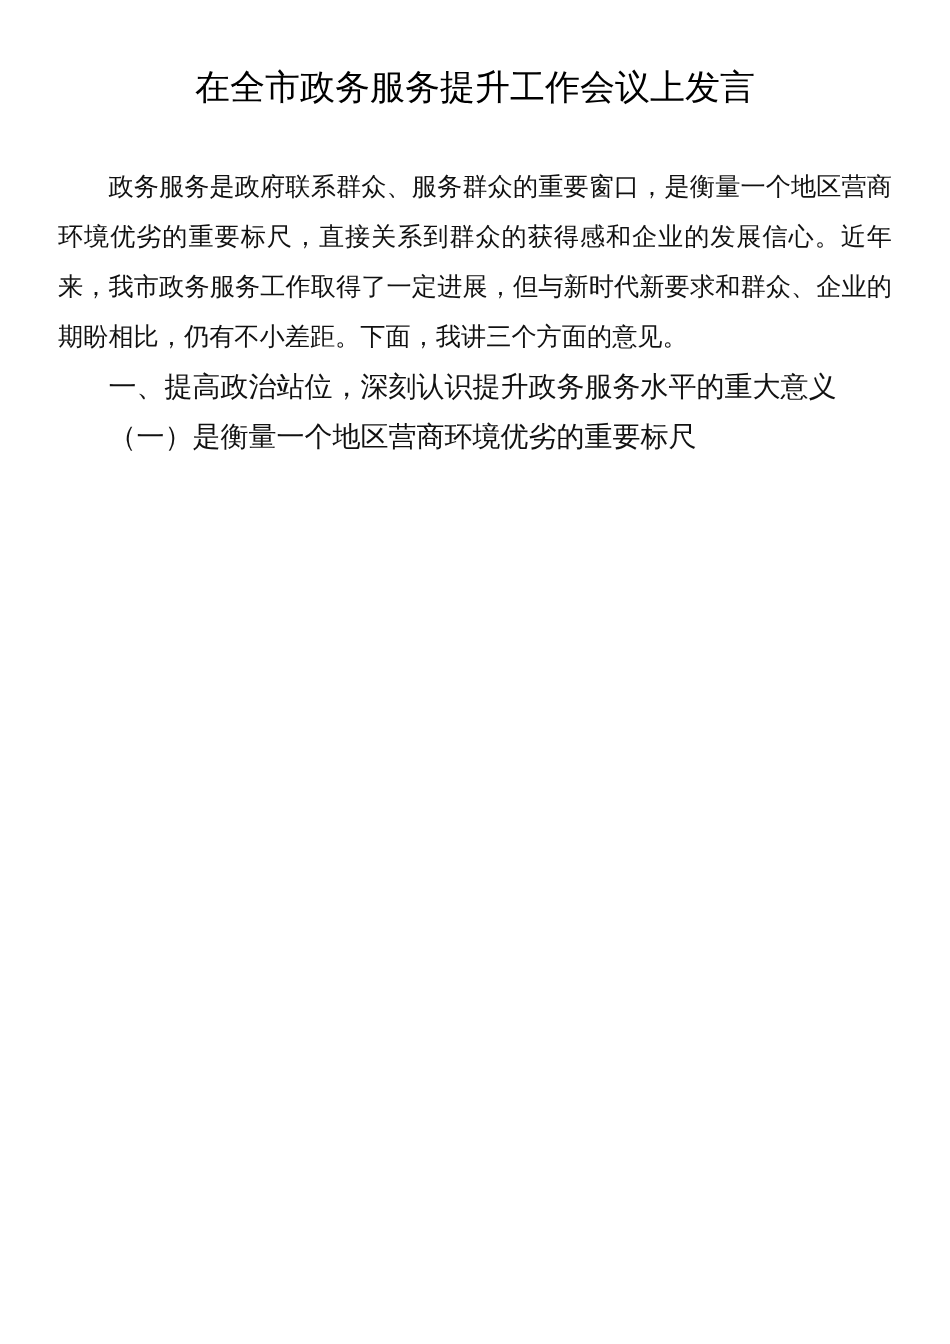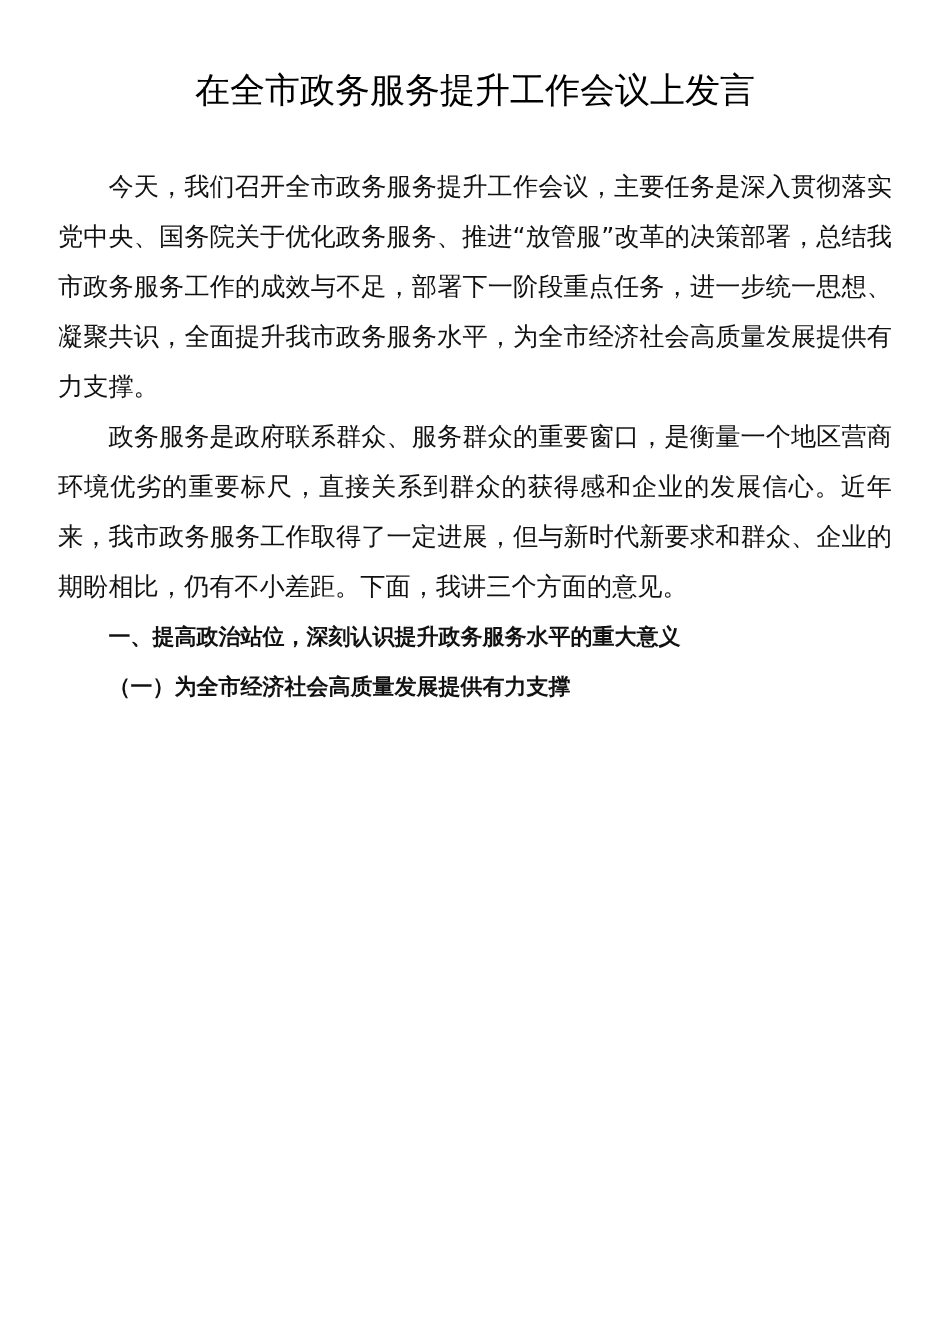--- a/index.html
+++ b/index.html
@@ -1,27 +1,26 @@
 <!DOCTYPE html>
 <html><head>
 <meta charset="utf-8">
 <style>
   html, body { margin:0; padding:0; background:#ffffff; }
   body { width:950px; height:1344px; position:relative; overflow:hidden;
          font-family:"DejaVu Sans", "Liberation Sans", sans-serif; color:#111; }
   .title { position:absolute; top:64px; left:0; width:950px; text-align:center;
-           font-size:35px; line-height:52px; letter-spacing:0px; color:#000; }
+           font-size:35px; line-height:52px; letter-spacing:0px; color:#000;font-family:Liberation Mono, monospace; }
   .body { position:absolute; top:162px; left:58px; width:834px; }
   .para { font-size:25.2px; line-height:50px; margin:0; text-indent:50.4px;
           text-align:justify; text-align-last:left; word-break:break-all; }
-  .heading { font-size:22px; line-height:50px; margin:0; text-indent:50.4px;font-weight:bold; }
+  .heading { font-size:28px; line-height:50px; margin:0; text-indent:50.4px; }
 </style>
 </head>
 <body>
 
 <div class="title">在全市政务服务提升工作会议上发言</div>
 
 <div class="body">
-  <p class="para">今天，我们召开全市政务服务提升工作会议，主要任务是深入贯彻落实党中央、国务院关于优化政务服务、推进“放管服”改革的决策部署，总结我市政务服务工作的成效与不足，部署下一阶段重点任务，进一步统一思想、凝聚共识，全面提升我市政务服务水平，为全市经济社会高质量发展提供有力支撑。</p>
   <p class="para">政务服务是政府联系群众、服务群众的重要窗口，是衡量一个地区营商环境优劣的重要标尺，直接关系到群众的获得感和企业的发展信心。近年来，我市政务服务工作取得了一定进展，但与新时代新要求和群众、企业的期盼相比，仍有不小差距。下面，我讲三个方面的意见。</p>
   <p class="heading">一、提高政治站位，深刻认识提升政务服务水平的重大意义</p>
-  <p class="heading">（一）为全市经济社会高质量发展提供有力支撑</p>
+  <p class="heading">（一）是衡量一个地区营商环境优劣的重要标尺</p>
 </div>
 
 </body></html>

